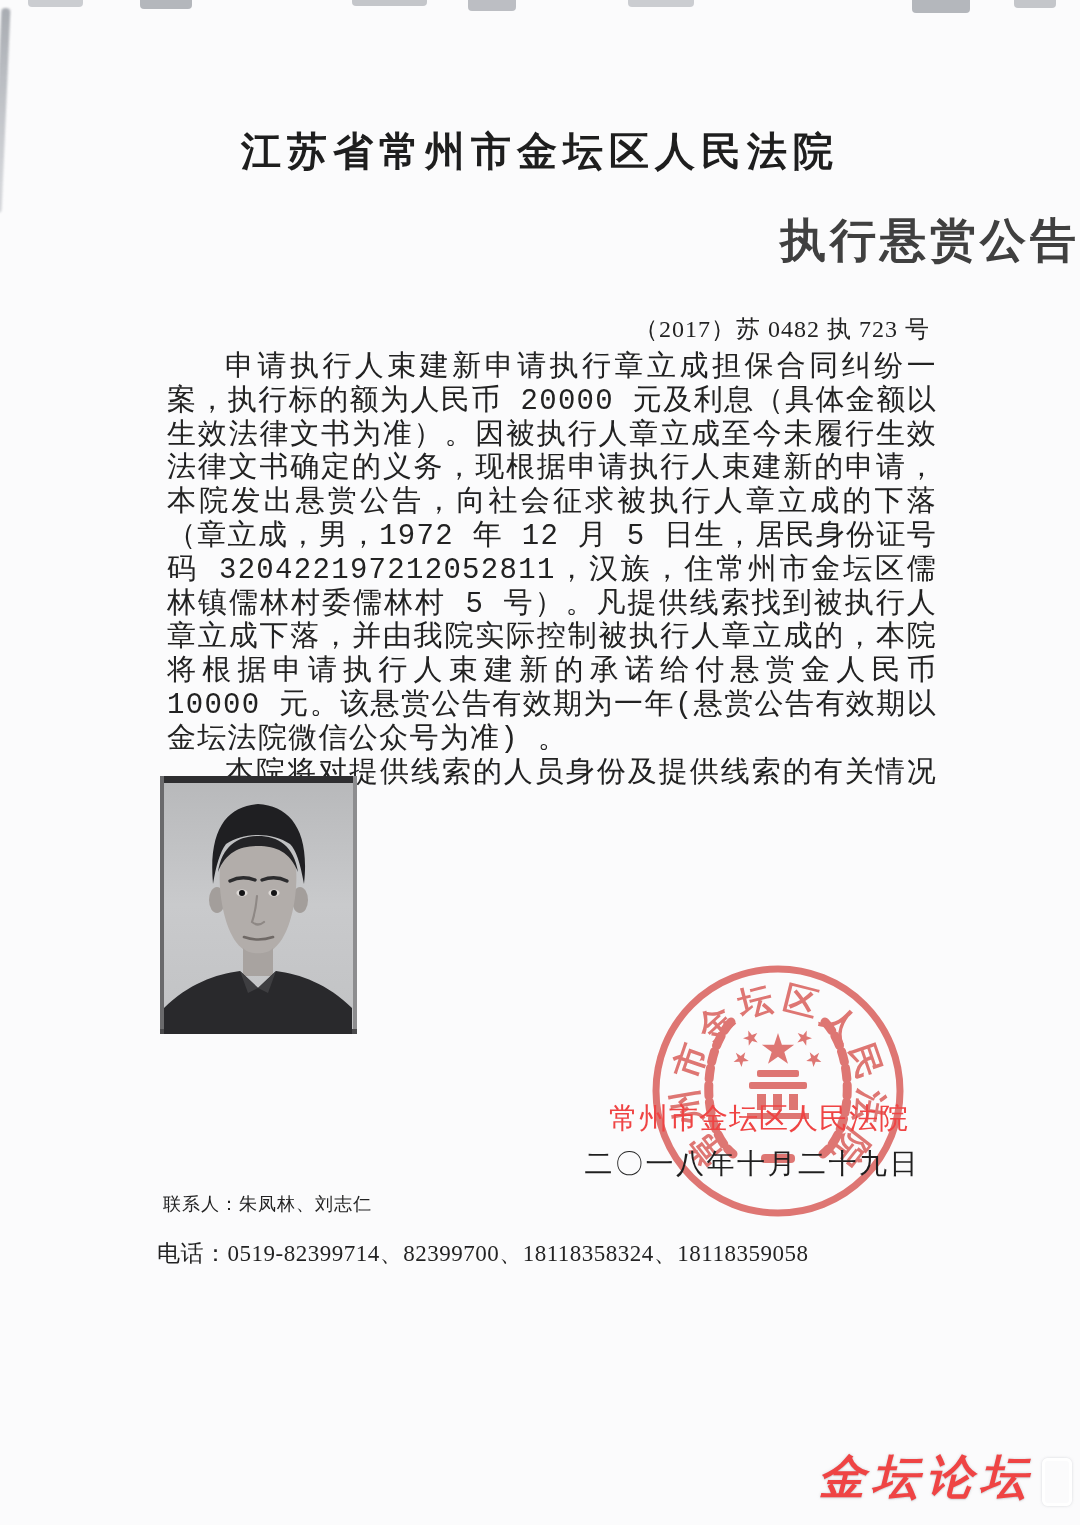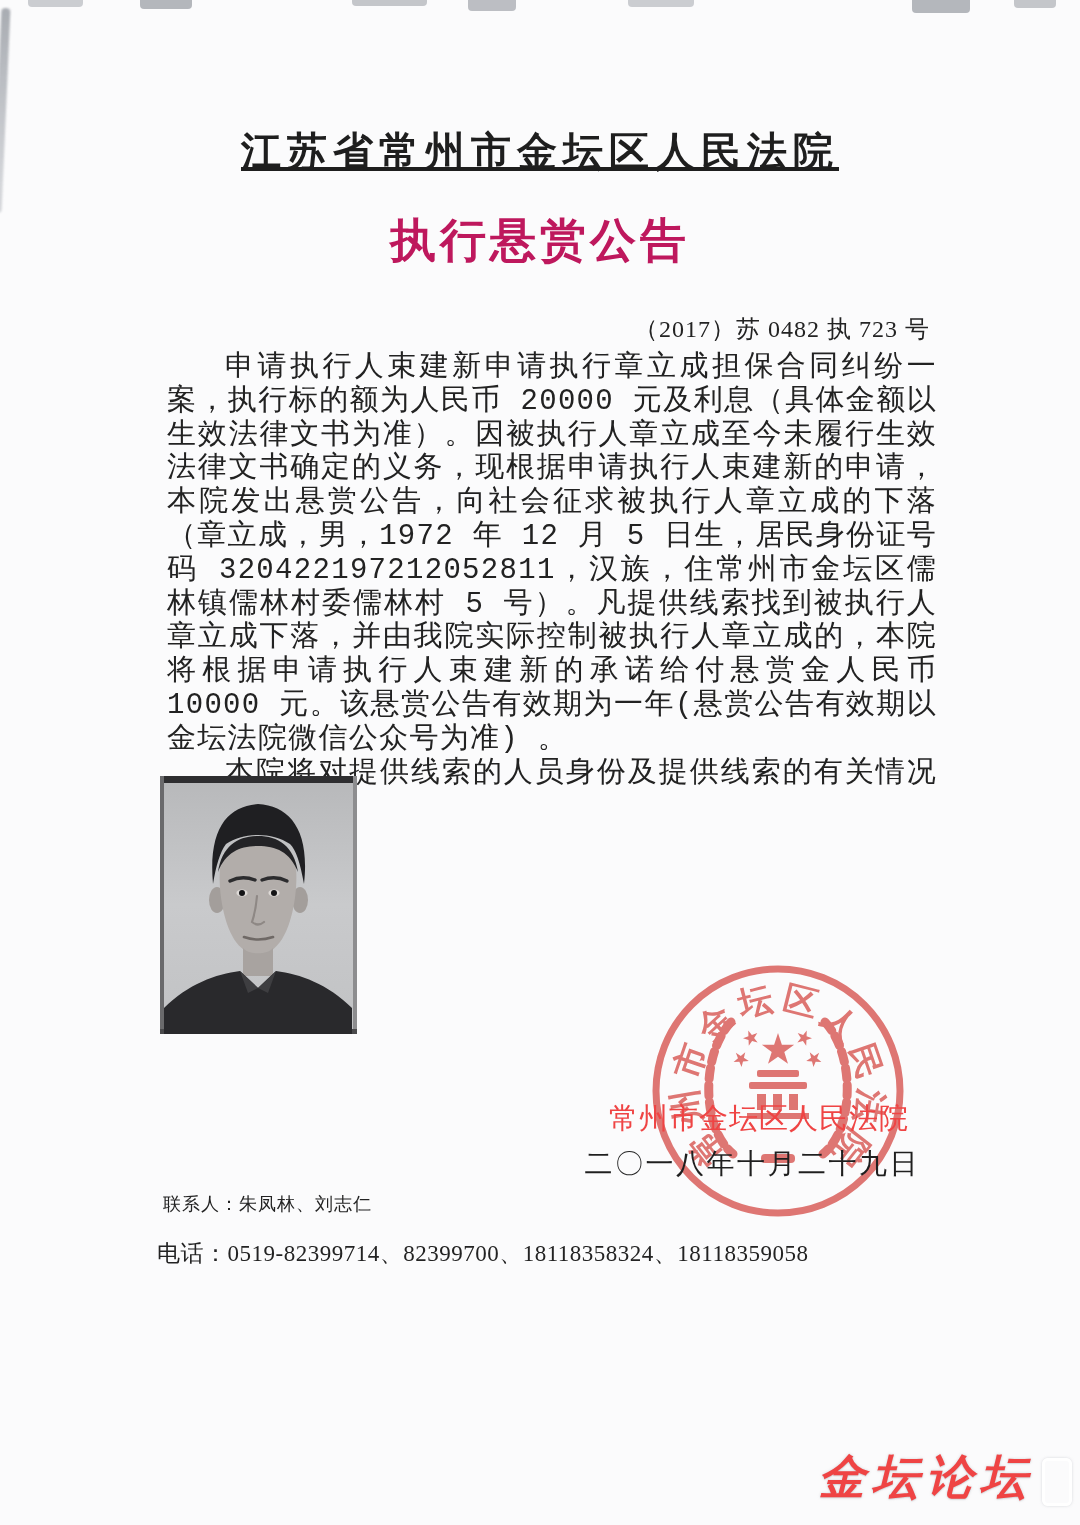--- a/index.html
+++ b/index.html
@@ -24,26 +24,25 @@
   .sm3{left:352px;width:75px;height:6px;opacity:.35}
   .sm4{left:468px;width:48px;height:11px;opacity:.40}
   .sm5{left:628px;width:66px;height:7px;opacity:.30}
   .sm6{left:912px;width:58px;height:13px;opacity:.45}
   .sm7{left:1014px;width:42px;height:8px;opacity:.35}
   
   .court-title{
     position:absolute;left:0;right:0;top:124px;
     text-align:center;font-size:40px;font-weight:bold;letter-spacing:6px;
     color:#1e1e1e;
-    text-decoration:underline;
   }
   .notice-title{
     position:absolute;left:0;right:0;top:210px;
-    text-align:center;font-size:46px;font-weight:bold;letter-spacing:4px;
-    color:#be185d;
+    text-align:right;font-size:46px;font-weight:bold;letter-spacing:4px;
+    color:#404040;
   }
   .case-number{
     position:absolute;top:313px;right:150px;
     font-size:24px;letter-spacing:1px;
   }
   
   .body-text{
     position:absolute;left:167px;top:351px;width:770px;
     font-size:29px;line-height:33.8px;letter-spacing:1.3px;
     text-align:justify;color:#222;font-family:Liberation Mono, monospace;

